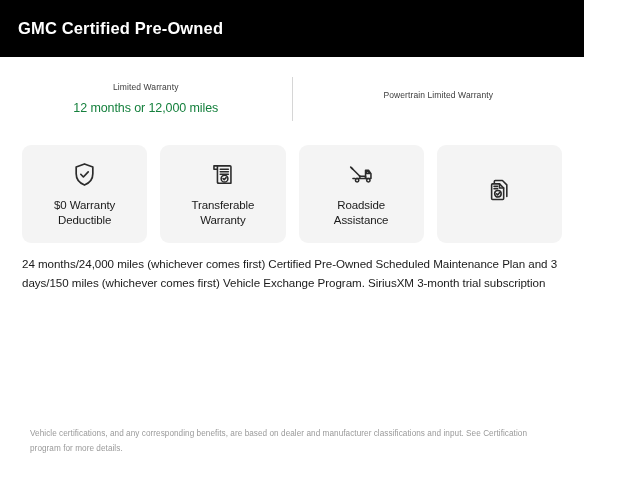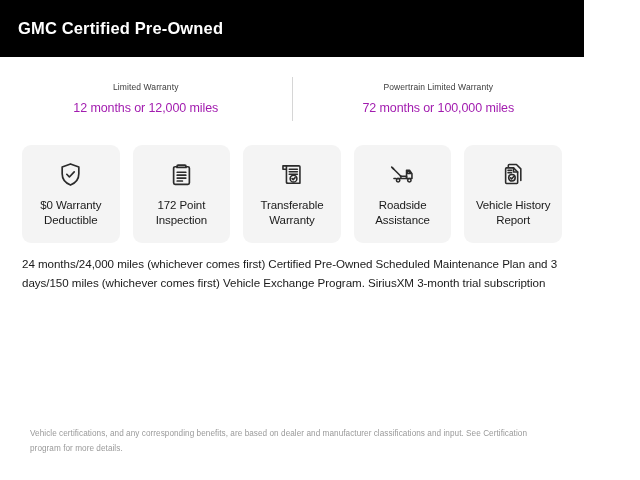--- a/index.html
+++ b/index.html
@@ -60,21 +60,21 @@
   }
   .warranty-label {
     font-size: 8.5px;
     color: #3b3b3b;
     letter-spacing: 0.1px;
     margin-bottom: 8px;
     line-height: 1.2;
   }
   .warranty-value {
     font-size: 12.5px;
-    color: #a21caf;
+    color: #15803d;
     line-height: 1.2;
     letter-spacing: -0.1px;
   }
   .warranty-divider {
     width: 1px;
     height: 44px;
     background: #d6d6d6;
     flex: 0 0 auto;
   }
 
@@ -158,49 +158,37 @@
 
     <div class="warranty-col">
       <div class="warranty-label">Limited Warranty</div>
       <div class="warranty-value">12 months or 12,000 miles</div>
     </div>
 
     <div class="warranty-divider"></div>
 
     <div class="warranty-col">
       <div class="warranty-label">Powertrain Limited Warranty</div>
-      <div class="warranty-value">72 months or 100,000 miles</div>
     </div>
 
   </div>
 
   <div class="cards-row">
 
     <div class="card">
       <div class="card-icon">
         <svg viewBox="0 0 24 24" fill="none" stroke="#2b2b2b" stroke-width="1.5" stroke-linecap="round" stroke-linejoin="round">
           <path d="M12 2.6 4.6 5.3v6.1c0 4.6 3.1 8.3 7.4 10 4.3-1.7 7.4-5.4 7.4-10V5.3L12 2.6z"></path>
           <path d="M8.7 11.8l2.3 2.4 4.3-4.6"></path>
         </svg>
       </div>
       <div class="card-label">$0 Warranty
 Deductible</div>
     </div>
 
-    <div class="card">
-      <div class="card-icon">
-        <svg viewBox="0 0 24 24" fill="none" stroke="#2b2b2b" stroke-width="1.5" stroke-linecap="round" stroke-linejoin="round">
-          <path d="M9 3.6h6a1 1 0 0 1 1 1v1.1H8V4.6a1 1 0 0 1 1-1z"></path>
-          <path d="M8 5.1H6.3a1.3 1.3 0 0 0-1.3 1.3v13a1.3 1.3 0 0 0 1.3 1.3h11.4a1.3 1.3 0 0 0 1.3-1.3v-13a1.3 1.3 0 0 0-1.3-1.3H16"></path>
-          <path d="M8.2 10h7.6M8.2 12.6h7.6M8.2 15.2h7.6M8.2 17.8h4.6"></path>
-        </svg>
-      </div>
-      <div class="card-label">172 Point
-Inspection</div>
-    </div>
 
     <div class="card">
       <div class="card-icon">
         <svg viewBox="0 0 24 24" fill="none" stroke="#2b2b2b" stroke-width="1.4" stroke-linecap="round" stroke-linejoin="round">
 
           <path d="M4.4 4.3h3.1v3.1H4.4z"></path>
           <path d="M7.5 4.3h11.1a0.9 0.9 0 0 1 0.9 0.9v14.6H8.4"></path>
           <path d="M7.5 7.4v11.5a0.9 0.9 0 0 0 0.9 0.9"></path>
 
           <path d="M10 7.3h7.2M10 9.5h7.2M10 11.7h7.2"></path>
@@ -244,22 +232,20 @@
 
           <path d="M5 6.9a0.8 0.8 0 0 1 0.8-0.8h6.2l3.7 3.7v9.4a0.8 0.8 0 0 1-0.8 0.8H5.8a0.8 0.8 0 0 1-0.8-0.8V6.9z"></path>
           <path d="M12 6.1v3.7h3.7"></path>
 
           <path d="M7.1 8.3h3.3M7.1 10.5h3.3"></path>
 
           <circle cx="10.6" cy="14.9" r="2.9"></circle>
           <path d="M9.3 14.9l1 1 1.7-2"></path>
         </svg>
       </div>
-      <div class="card-label">Vehicle History
-Report</div>
     </div>
 
   </div>
 
   <div class="body-copy">24 months/24,000 miles (whichever comes first) Certified Pre-Owned Scheduled Maintenance Plan and 3 days/150 miles (whichever comes first) Vehicle Exchange Program. SiriusXM 3-month trial subscription</div>
 
   <div class="spacer"></div>
 
   <div class="footer">
     <div class="footer-text">Vehicle certifications, and any corresponding benefits, are based on dealer and manufacturer classifications and input. See Certification program for more details.</div>

